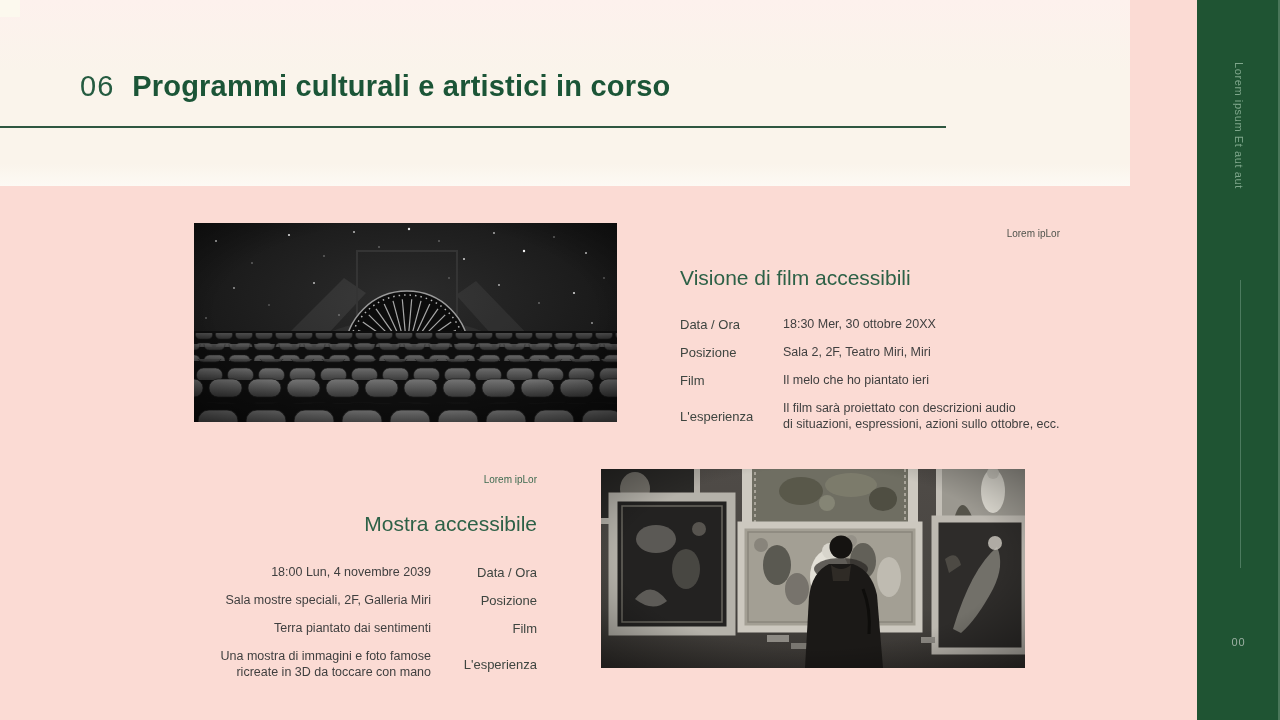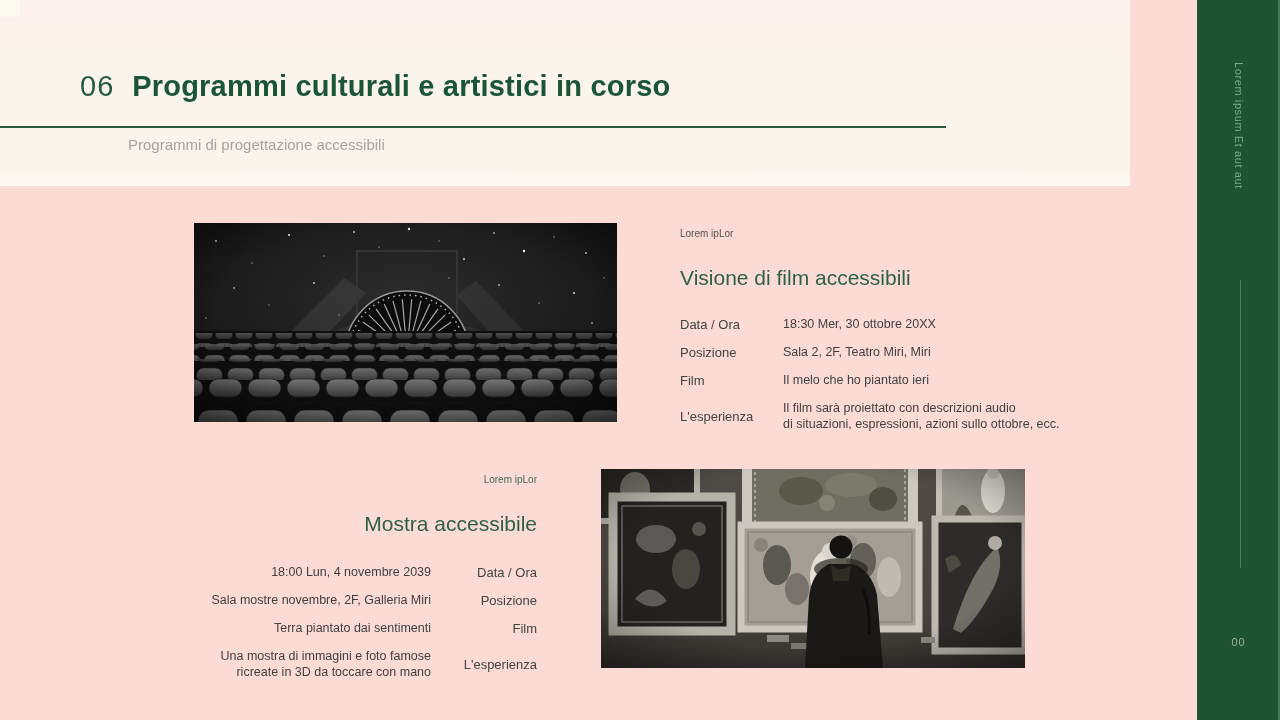--- a/index.html
+++ b/index.html
@@ -21,21 +21,21 @@
   .title-rule{position:absolute;top:126px;left:0;width:946px;height:1.5px;background:var(--rule-green);}
   .subtitle{position:absolute;left:128px;top:136px;font-size:15px;color:var(--subtitle-gray);}
   .main{position:absolute;top:186px;left:0;width:1197px;height:534px;background:var(--pink-bg);}
   .photo{position:absolute;overflow:hidden;}
   .photo svg{display:block;}
   .cinema{left:194px;top:37px;width:423px;height:199px;}
   .gallery{left:601px;top:283px;width:424px;height:199px;}
   .info{position:absolute;width:380px;}
   .info-1{left:680px;top:42px;}
   .info-2{left:157px;top:288px;width:380px;text-align:right;}
-  .eyebrow{font-size:10px;line-height:12px;}
+  .eyebrow{font-size:10px;line-height:12px;text-align:right;}
   .info-1 .eyebrow{color:var(--eyebrow1);}
   .info-2 .eyebrow{color:var(--eyebrow2);}
   .block-heading{margin-top:24px;font-size:21px;font-weight:400;line-height:28px;color:var(--green-heading);}
   .rows{margin-top:24px;display:grid;row-gap:12px;}
   .info-1 .rows{grid-template-columns:103px 1fr;}
   .info-2 .rows{margin-top:26px;grid-template-columns:1fr 100px;column-gap:6px;}
   .info-row{display:contents;}
   .row-label{font-size:13px;color:var(--label-color);align-self:center;}
   .row-value{font-size:12.5px;line-height:16px;color:var(--value-color);align-self:center;white-space:pre-line;}
   .info-2 .row-label{text-align:right;}
@@ -51,21 +51,20 @@
 </head>
 <body>
 
 <div class="header">
   <div class="corner-square"></div>
   <div class="title-row">
     <span class="slide-num">06</span>
     <h1 class="slide-title">Programmi culturali e artistici in corso</h1>
   </div>
   <div class="title-rule"></div>
-  <div class="subtitle">Programmi di progettazione accessibili</div>
 </div>
 
 <div class="main">
 
   <div class="photo cinema">
     <svg width="423" height="199" viewBox="0 0 423 199" xmlns="http://www.w3.org/2000/svg">
       <defs>
         <radialGradient id="cbg" cx="50%" cy="38%" r="75%">
           <stop offset="0%" stop-color="#2c2c2c"></stop>
             <stop offset="60%" stop-color="#1b1b1b"></stop>
@@ -199,21 +198,21 @@
 
   <div class="info info-2">
     <div class="eyebrow">Lorem ipLor</div>
     <h2 class="block-heading">Mostra accessibile</h2>
     <div class="rows">
       <div class="info-row">
         <span class="row-value">18:00 Lun, 4 novembre 2039</span>
         <span class="row-label">Data / Ora</span>
       </div>
       <div class="info-row">
-        <span class="row-value">Sala mostre novembre, 2F, Galleria Miri</span>
+        <span class="row-value">Sala mostre speciali, 2F, Galleria Miri</span>
         <span class="row-label">Posizione</span>
       </div>
       <div class="info-row">
         <span class="row-value">Terra piantato dai sentimenti</span>
         <span class="row-label">Film</span>
       </div>
       <div class="info-row">
         <span class="row-value">Una mostra di immagini e foto famose
 ricreate in 3D da toccare con mano</span>
         <span class="row-label">L'esperienza</span>

